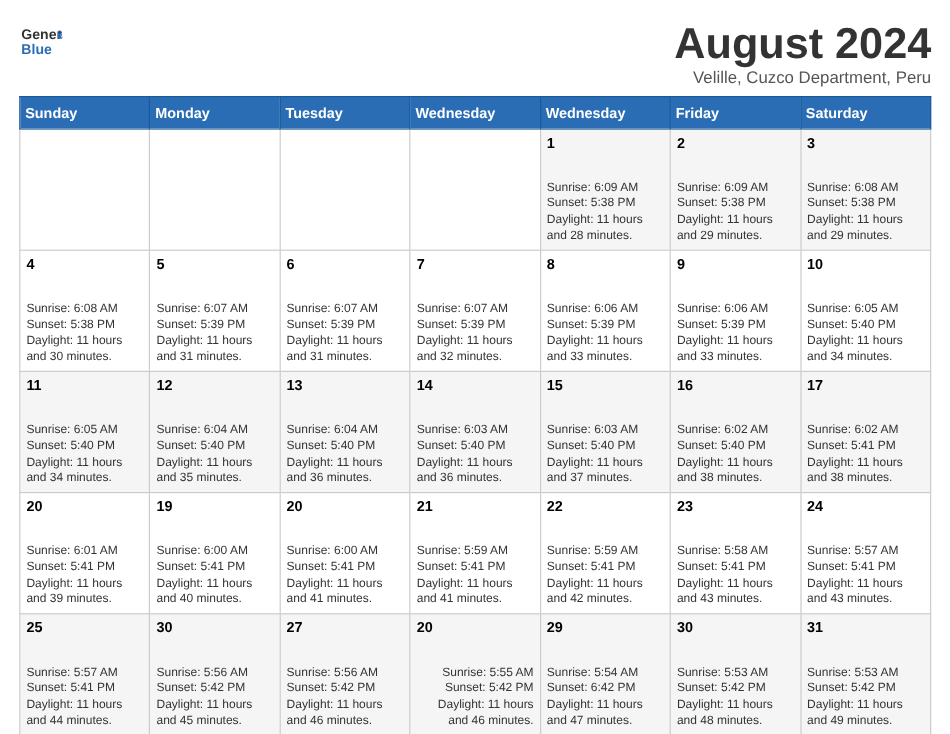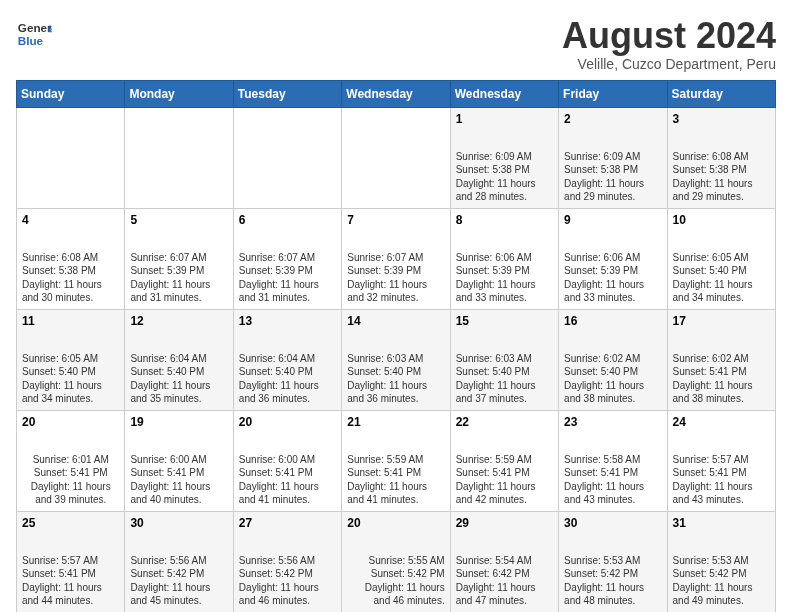--- a/index.html
+++ b/index.html
@@ -239,21 +239,21 @@
           <span class="day-num">17</span>
           <div class="day-info" style="white-space: pre-line;">Sunrise: 6:02 AM
 Sunset: 5:41 PM
 Daylight: 11 hours
 and 38 minutes.</div>
         </td>
       </tr>
       <tr>
         <td>
           <span class="day-num">20</span>
-          <div class="day-info" style="white-space: pre-line; text-align: center;">Sunrise: 6:01 AM
+          <div class="day-info" style="white-space: pre-line;">Sunrise: 6:01 AM
 Sunset: 5:41 PM
 Daylight: 11 hours
 and 39 minutes.</div>
         </td>
         <td>
           <span class="day-num">19</span>
           <div class="day-info" style="white-space: pre-line;">Sunrise: 6:00 AM
 Sunset: 5:41 PM
 Daylight: 11 hours
 and 40 minutes.</div>

